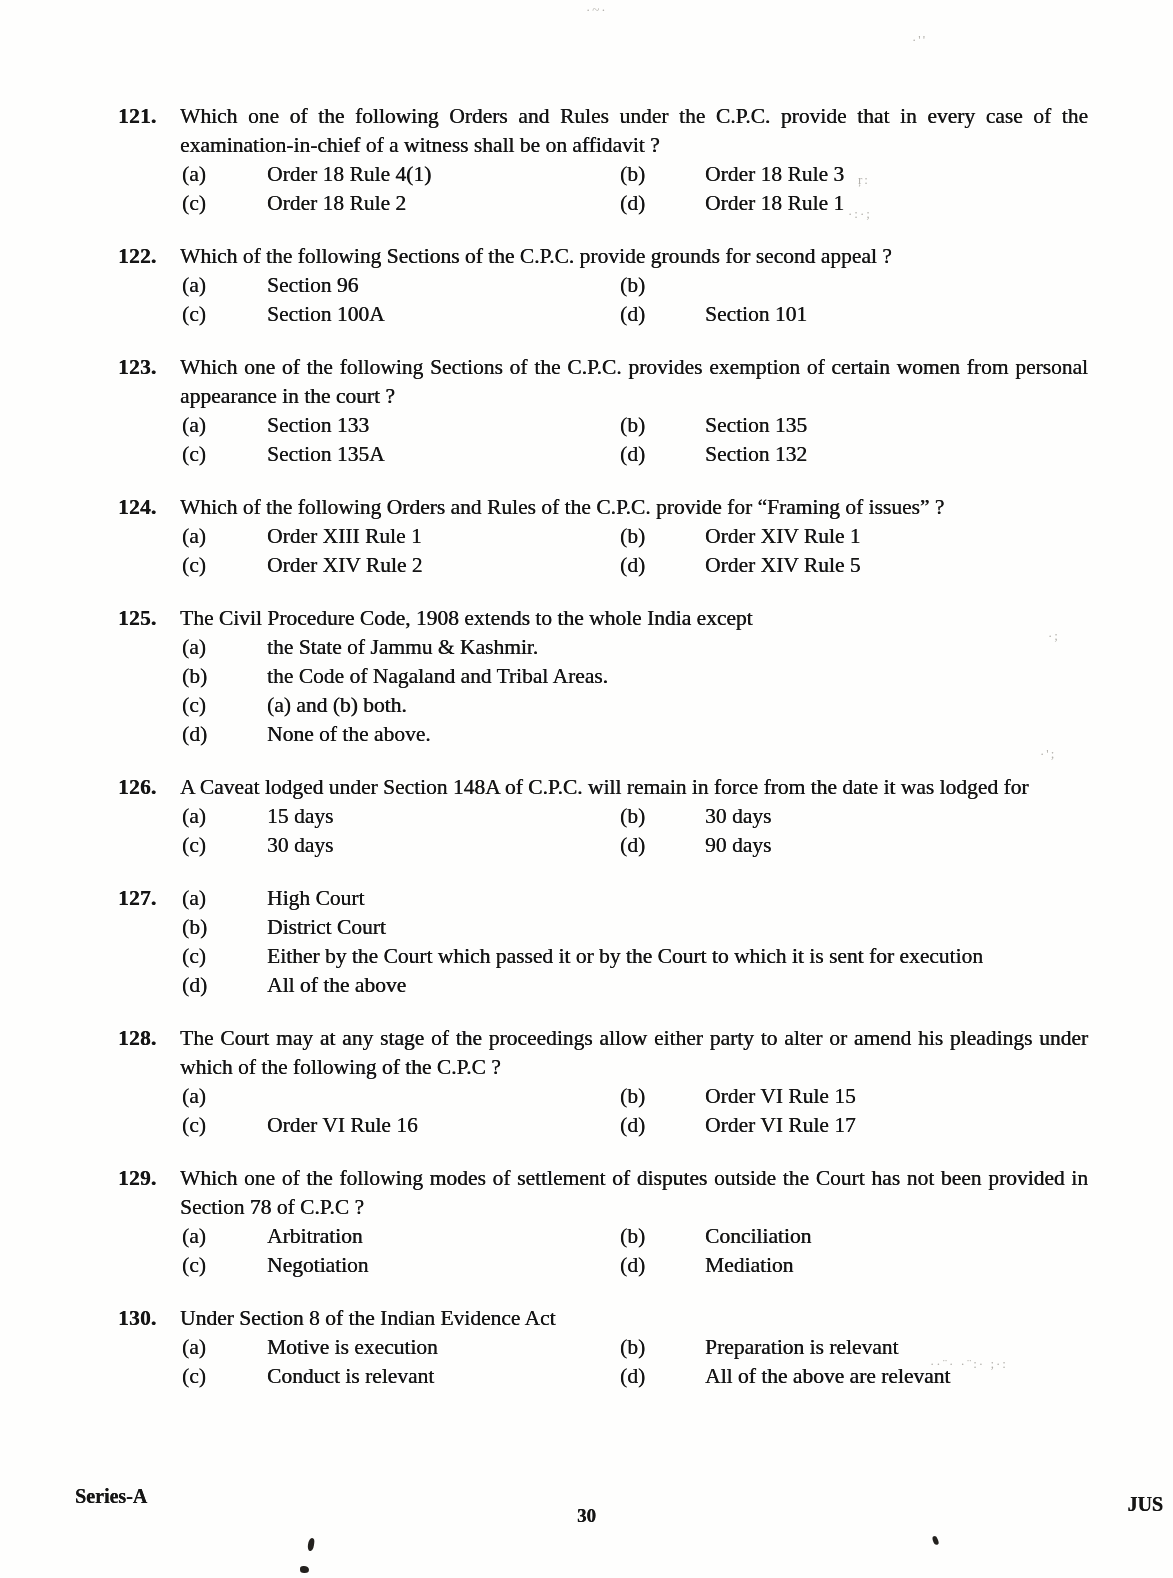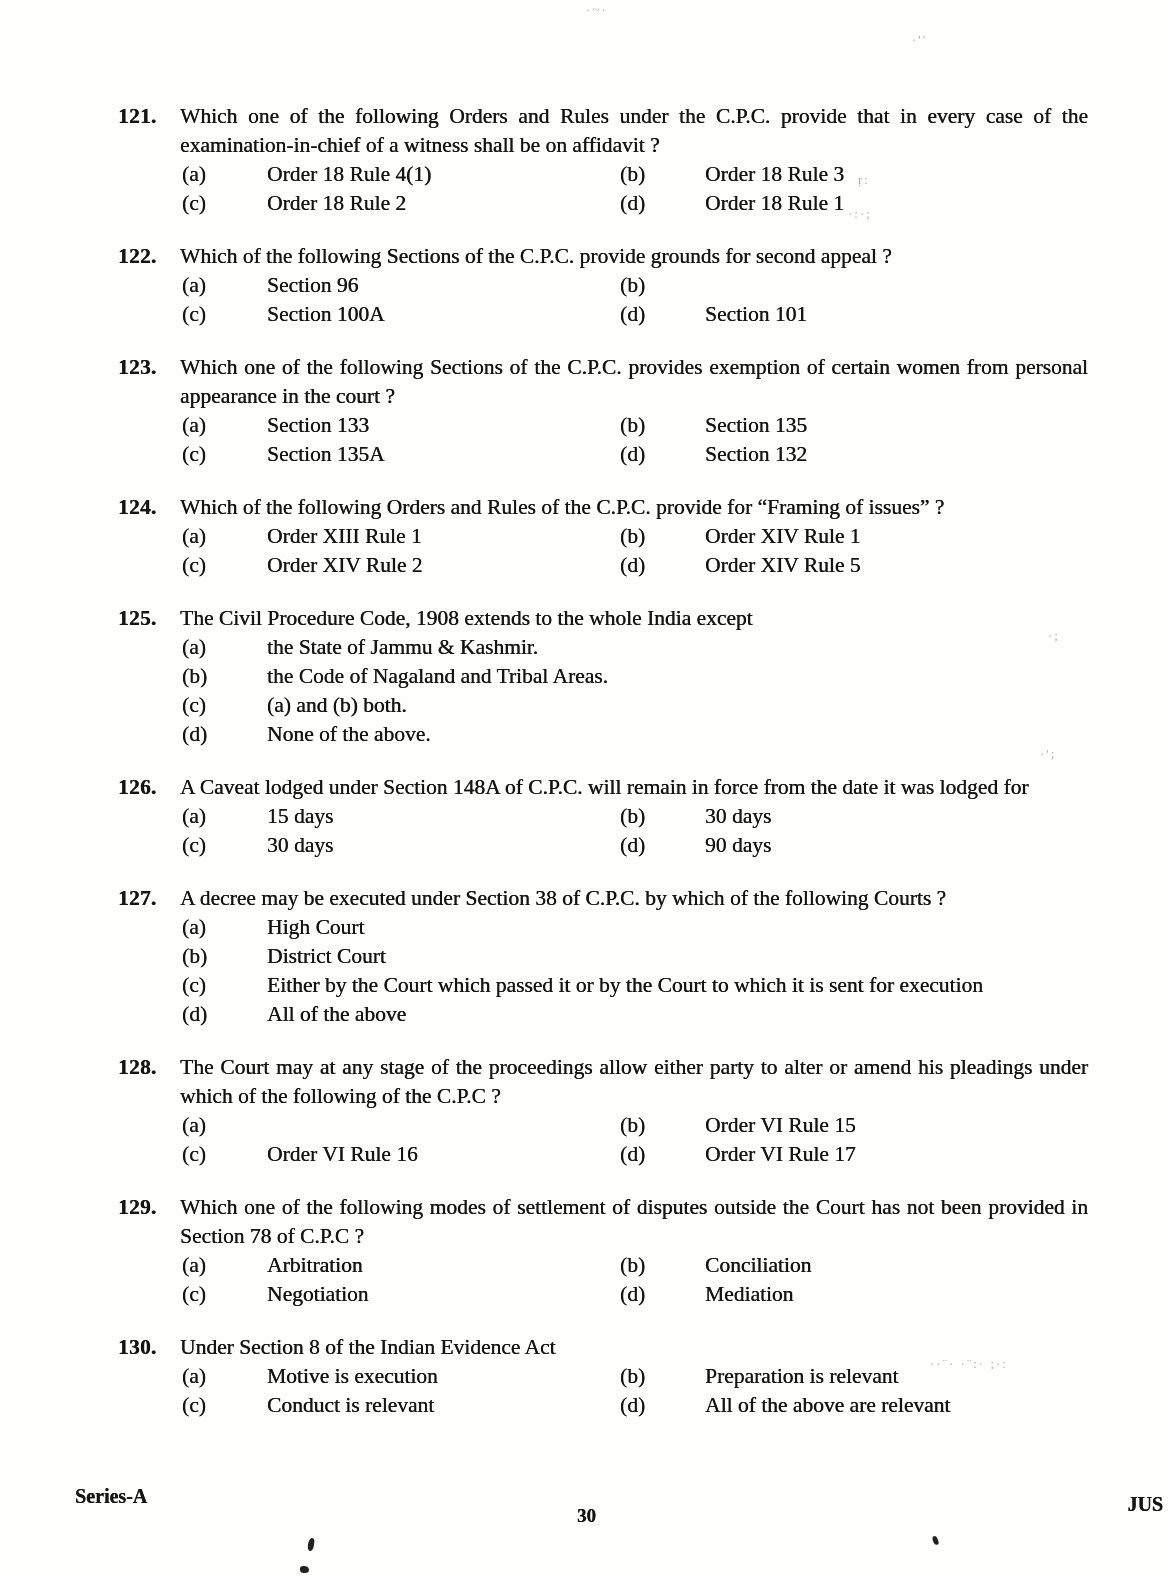--- a/index.html
+++ b/index.html
@@ -184,21 +184,20 @@
             <span class="ol">(d)</span>
             <span class="ot">90 days</span>
           </div>
       </div>
     </div>
   </div>
 
   <div class="q">
     <div class="qnum">127.</div>
     <div class="qbody">
-      <div class="qtext">A decree may be executed under Section 38 of C.P.C. by which of the following Courts ?</div>
       <div class="opts one-col">
         <div class="opt">
             <span class="ol">(a)</span>
             <span class="ot">High Court</span>
           </div>
         <div class="opt">
             <span class="ol">(b)</span>
             <span class="ot">District Court</span>
           </div>
         <div class="opt">

